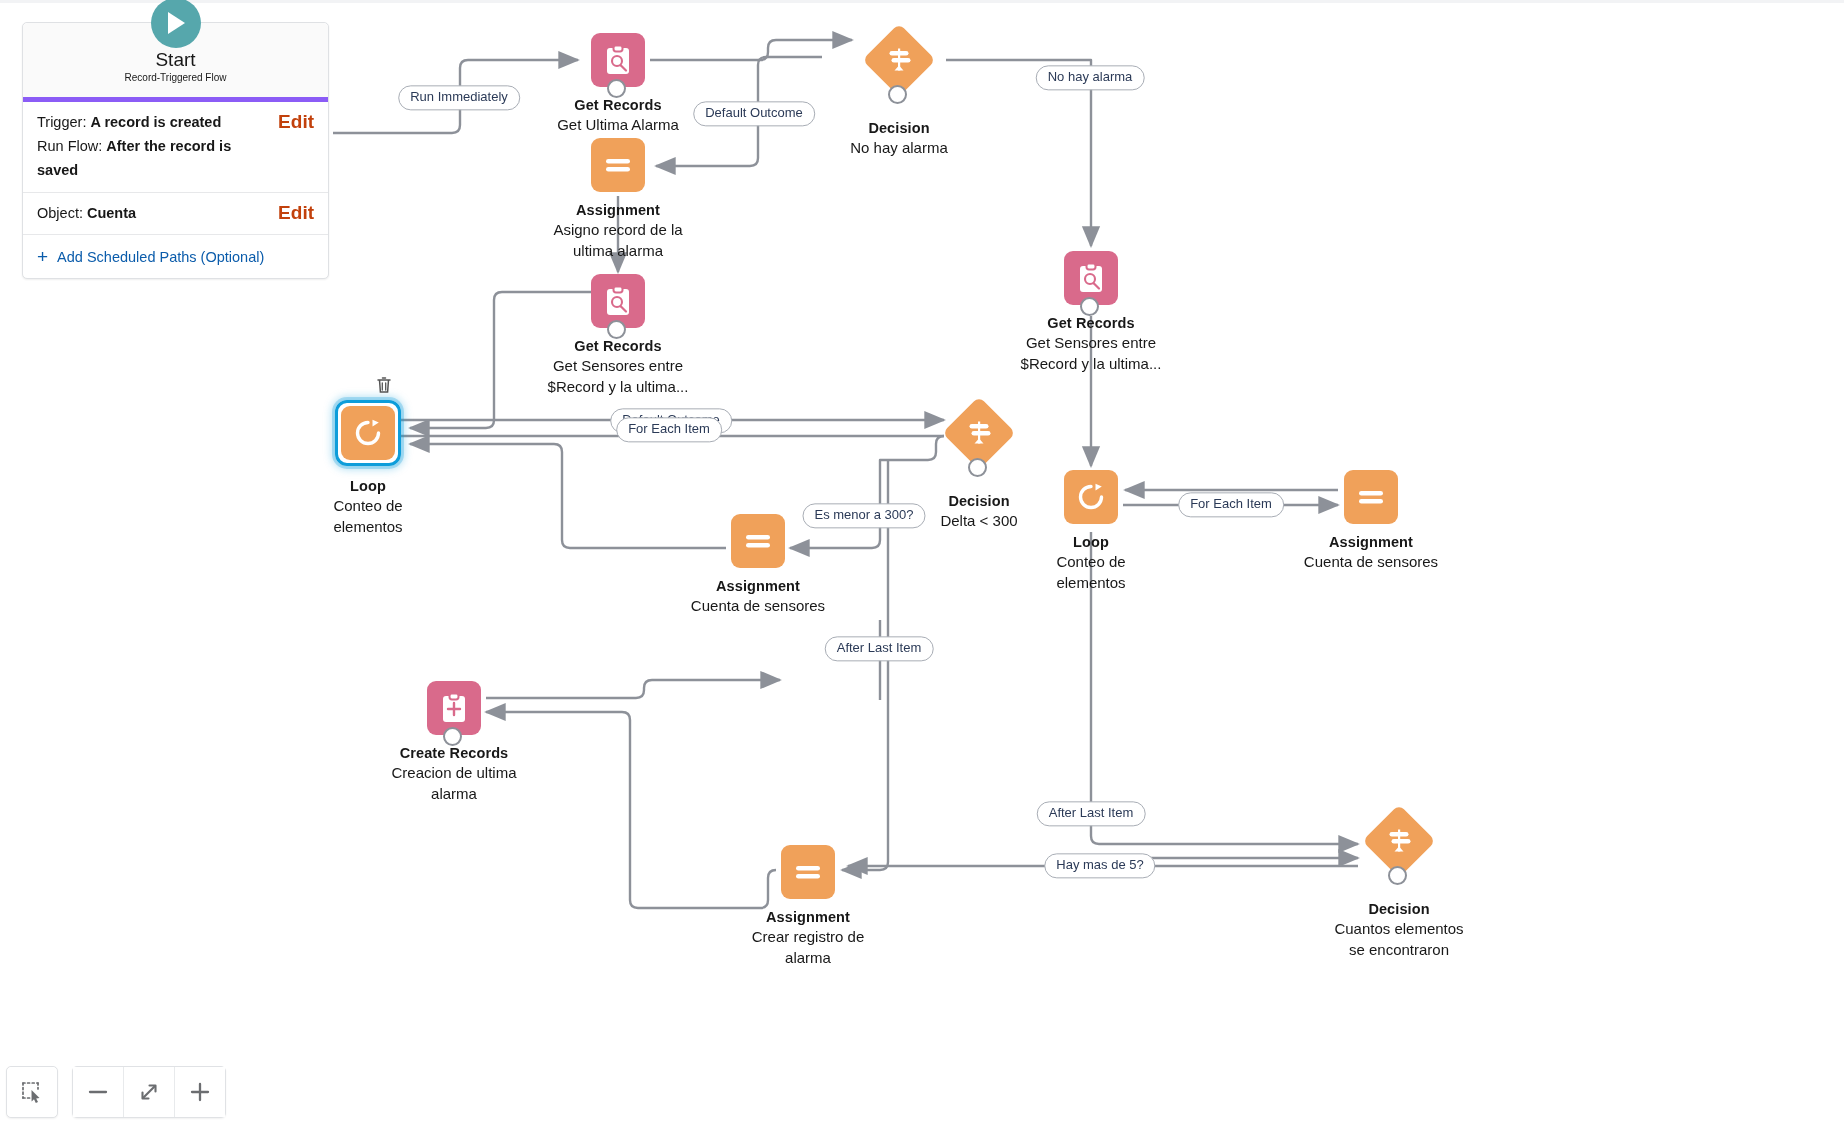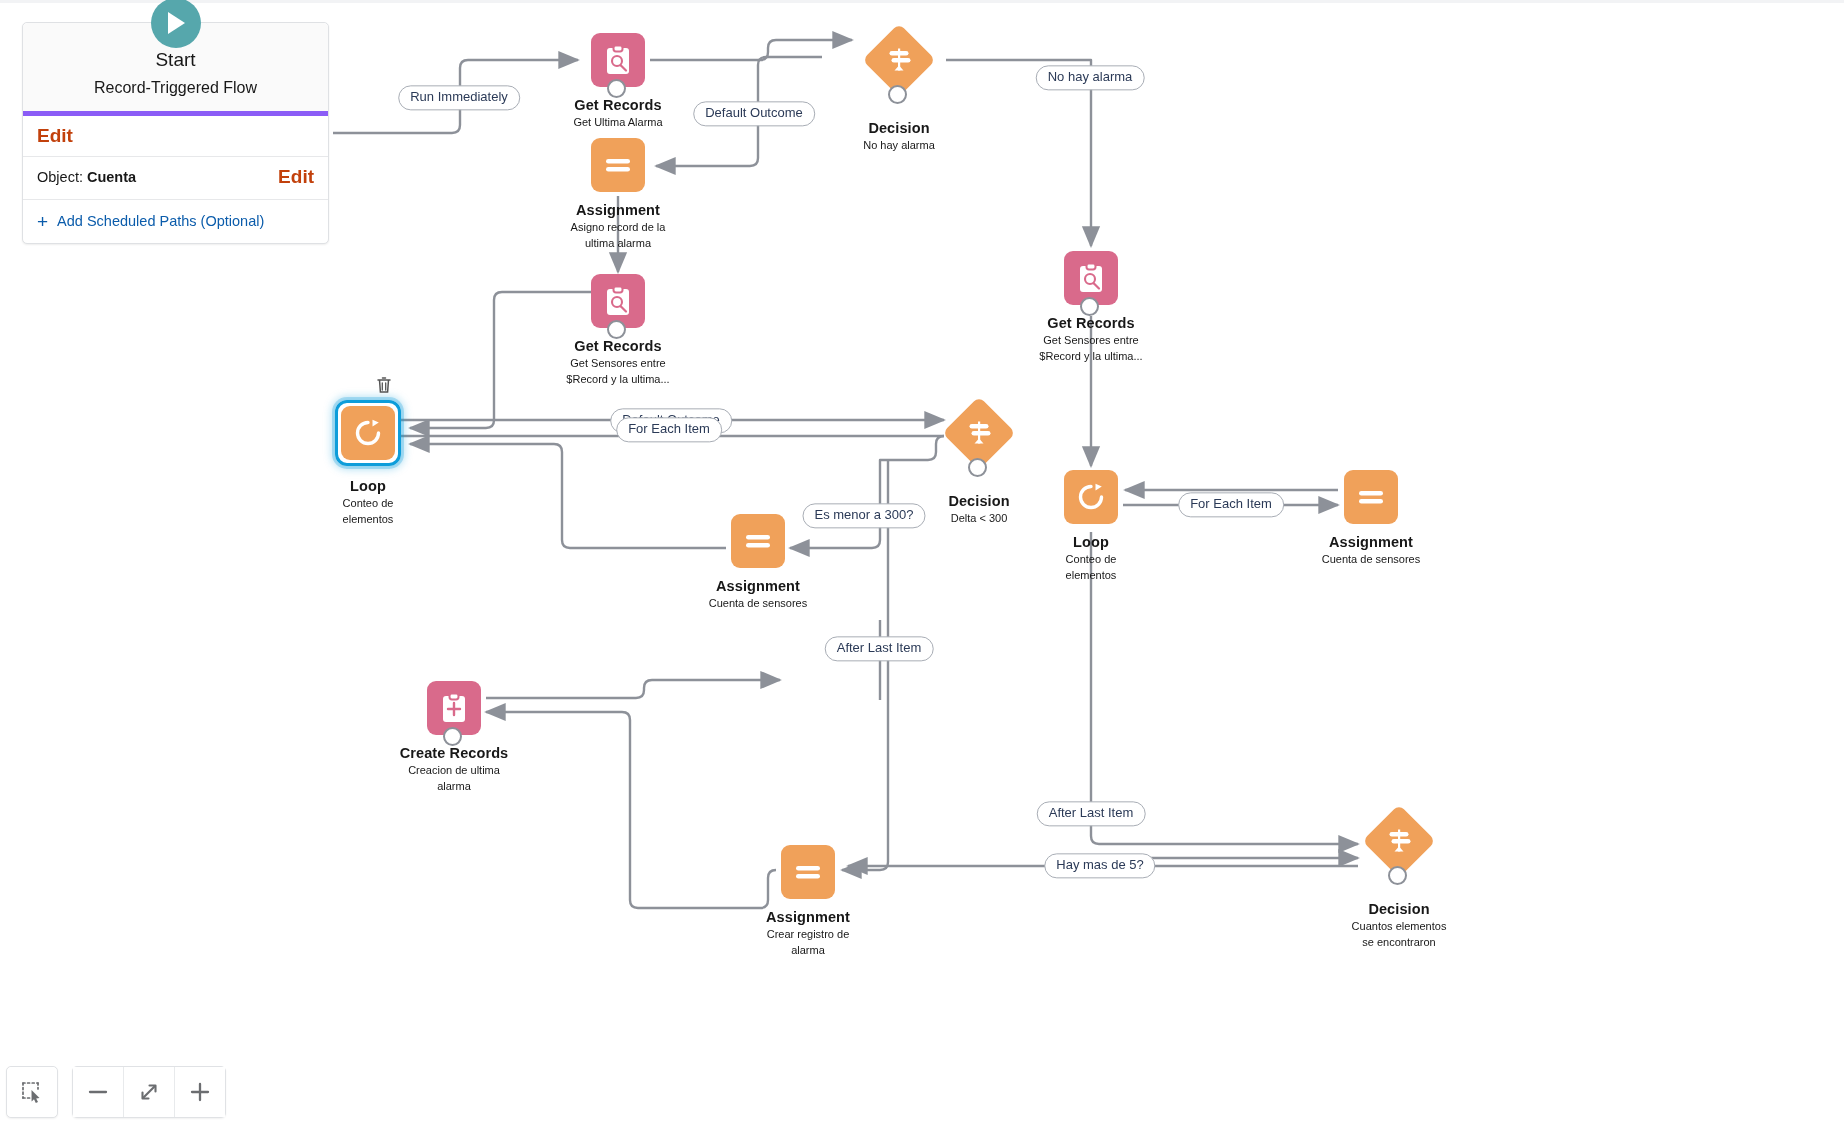--- a/index.html
+++ b/index.html
@@ -11,21 +11,21 @@
     overflow:hidden;position:relative;
     -webkit-font-smoothing:antialiased;
   }
   #canvas{position:absolute;inset:0;background:#fff;}
   .topline{position:absolute;left:0;top:0;width:1844px;height:3px;background:#f2f3f5;}
 
   
   .node{position:absolute;text-align:center;width:200px;margin-left:-100px;}
   .node .icon{margin:0 auto;position:relative;}
   .node .ntitle{font-size:14.5px;font-weight:700;color:#181818;margin-top:9px;line-height:1.25;letter-spacing:.1px;}
-  .node .nsub{font-size:11px;font-weight:400;color:#181818;line-height:1.31;margin-top:1px;}
+  .node .nsub{font-size:15px;font-weight:400;color:#181818;line-height:1.31;margin-top:1px;}
 
   
   .sq{width:54px;height:54px;border-radius:9px;display:flex;align-items:center;justify-content:center;}
   .sq.pink{background:#d96a8b;}
   .sq.orange{background:#f0a15a;}
   .sq.slate{background:#5b6a90;}
 
   
   .stub{position:absolute;left:50%;margin-left:-11px;bottom:-11px;width:19px;height:19px;border-radius:50%;background:#fff;border:2px solid #8d9199;box-sizing:border-box;}
 
@@ -43,21 +43,21 @@
   
   .pill{position:absolute;background:#fff;border:1px solid #a8adb5;border-radius:13px;
         font-size:13px;color:#2b3a57;padding:4px 11px 5px 11px;white-space:nowrap;
         line-height:1.1;transform:translate(-50%,-50%);z-index:6;}
 
   
   .startcard{position:absolute;left:22px;top:22px;width:305px;background:#fff;
              border:1px solid #dfe1e4;border-radius:5px;box-shadow:0 1px 2px rgba(0,0,0,.07);z-index:5;}
   .startcard .head{padding:26px 12px 14px 12px;text-align:center;background:#fafafa;border-bottom:5px solid #8b5cf6;border-radius:5px 5px 0 0;}
   .startcard .head .t{font-size:19px;color:#181818;line-height:1.2;}
-  .startcard .head .s{font-size:16px;color:#181818;margin-top:7px;}
+  .startcard .head .s{font-size:10px;color:#181818;}
   .startrow{padding:9px 14px;border-bottom:1px solid #e7e8ea;font-size:14.5px;color:#181818;
             display:flex;justify-content:space-between;align-items:flex-start;gap:8px;}
   .startrow .lines{text-align:left;}
   .startrow .ln{line-height:1.65;}
   .startrow .ln b{font-weight:700;}
   .edit{color:#c2410c;font-size:19px;cursor:pointer;white-space:nowrap;font-weight:bold;}
   .addpath{padding:12px 14px;display:flex;align-items:center;gap:9px;color:#0b5cab;font-size:14.5px;cursor:pointer;}
   .plusg{font-size:19px;line-height:1;color:#0b5cab;}
   .playbtn{position:absolute;left:50%;margin-left:-25px;top:-25px;width:50px;height:50px;border-radius:50%;
            background:#56a7ac;display:flex;align-items:center;justify-content:center;z-index:7;}
@@ -134,20 +134,30 @@
       <svg width="22" height="24" viewBox="0 0 22 24" aria-hidden="true">
         <path d="M3 1 L20 12 L3 23 Z" fill="#ffffff"></path>
       </svg>
     </div>
     <div class="head">
       <div class="t">Start</div>
       <div class="s">Record-Triggered Flow</div>
     </div>
 
     <div class="startrow">
+      <div class="lines">
+        <div class="ln">
+          <span>Trigger:</span>
+          <b>A record is created</b>
+        </div>
+        <div class="ln">
+          <span>Run Flow:</span>
+          <b>After the record is saved</b>
+        </div>
+      </div>
       <span class="edit">Edit</span>
     </div>
 
     <div class="startrow">
       <div class="lines">
         <div class="ln">
           <span>Object:</span>
           <b>Cuenta</b>
         </div>
       </div>

